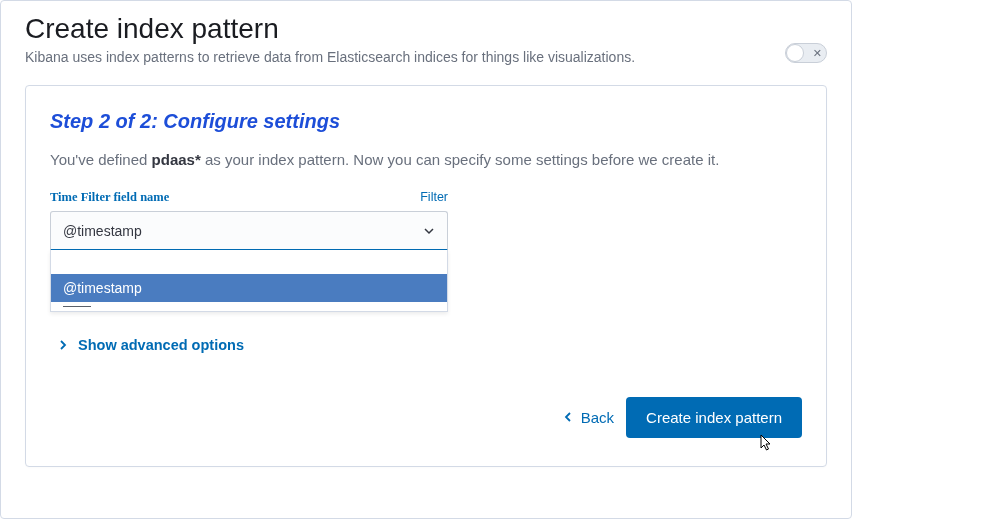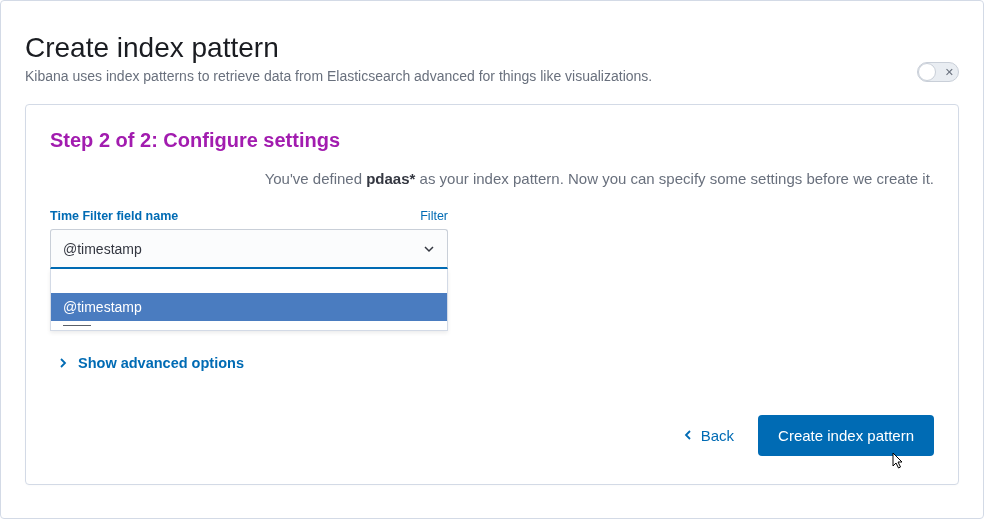--- a/index.html
+++ b/index.html
@@ -7,25 +7,25 @@
     margin: 0;
     padding: 0;
   }
   body {
     font-family: -apple-system, BlinkMacSystemFont, "Segoe UI", Helvetica, Arial, sans-serif;
     background: #fff;
     color: #343741;
     font-size: 14px;
   }
   .outer-container {
-    width: 984px;
+    width: 852px;
     height: 519px;
     border: 1px solid #d3dae6;
     border-radius: 4px;
-    padding: 31px 24px;
+    padding: 12px 24px;
   }
   .header-row {
     display: flex;
     justify-content: space-between;
     align-items: flex-start;
     margin-bottom: 20px;
   }
   .header-left {
     flex: 1;
   }
@@ -77,47 +77,48 @@
   }
   .inner-panel {
     border: 1px solid #d3dae6;
     border-radius: 4px;
     padding: 24px 24px 28px 24px;
     box-shadow: 0 1px 2px rgba(0,0,0,0.02);
   }
   .step-title {
     font-size: 20px;
     font-weight: 700;
-    color: #a21caf;
+    color: #1d4ed8;
     margin-bottom: 18px;
+    font-style: italic;
   }
   .defined-text {
     font-size: 15px;
     color: #69707d;
     margin-bottom: 22px;
-    text-align: right;
   }
   .defined-text .pattern-name {
     font-weight: 700;
     color: #343741;
   }
   .field-block {
     width: 398px;
     position: relative;
   }
   .field-label-row {
     display: flex;
     justify-content: space-between;
     align-items: baseline;
     margin-bottom: 6px;
   }
   .field-label {
     font-size: 12.5px;
     font-weight: 600;
     color: #006bb4;
+    font-family: Liberation Serif, serif;
   }
   .refresh-link {
     font-size: 12.5px;
     color: #006bb4;
     cursor: pointer;
   }
   .select-box {
     width: 100%;
     height: 40px;
     border: 1px solid #c9cfd8;
@@ -180,21 +181,21 @@
     padding-left: 8px;
     font-weight: bold;
   }
   .adv-chevron svg {
     display: block;
   }
   .footer-row {
     display: flex;
     justify-content: flex-end;
     align-items: center;
-    gap: 24px;
+    gap: 12px;
     margin-top: 44px;
   }
   .back-btn {
     display: flex;
     align-items: center;
     gap: 8px;
     color: #006bb4;
     font-size: 15px;
     cursor: pointer;
     background: none;
@@ -220,21 +221,21 @@
   }
 </style>
 </head>
 <body>
 
 <div class="outer-container">
 
   <div class="header-row">
     <div class="header-left">
       <h1 class="page-title">Create index pattern</h1>
-      <div class="page-subtitle">Kibana uses index patterns to retrieve data from Elasticsearch advanced for things like visualizations.</div>
+      <div class="page-subtitle">Kibana uses index patterns to retrieve data from Elasticsearch indices for things like visualizations.</div>
     </div>
     <div class="toggle-wrap">
       <div class="switch">
         <div class="switch-knob"></div>
         <span class="switch-x">✕</span>
       </div>
     </div>
   </div>
 
   <div class="inner-panel">

